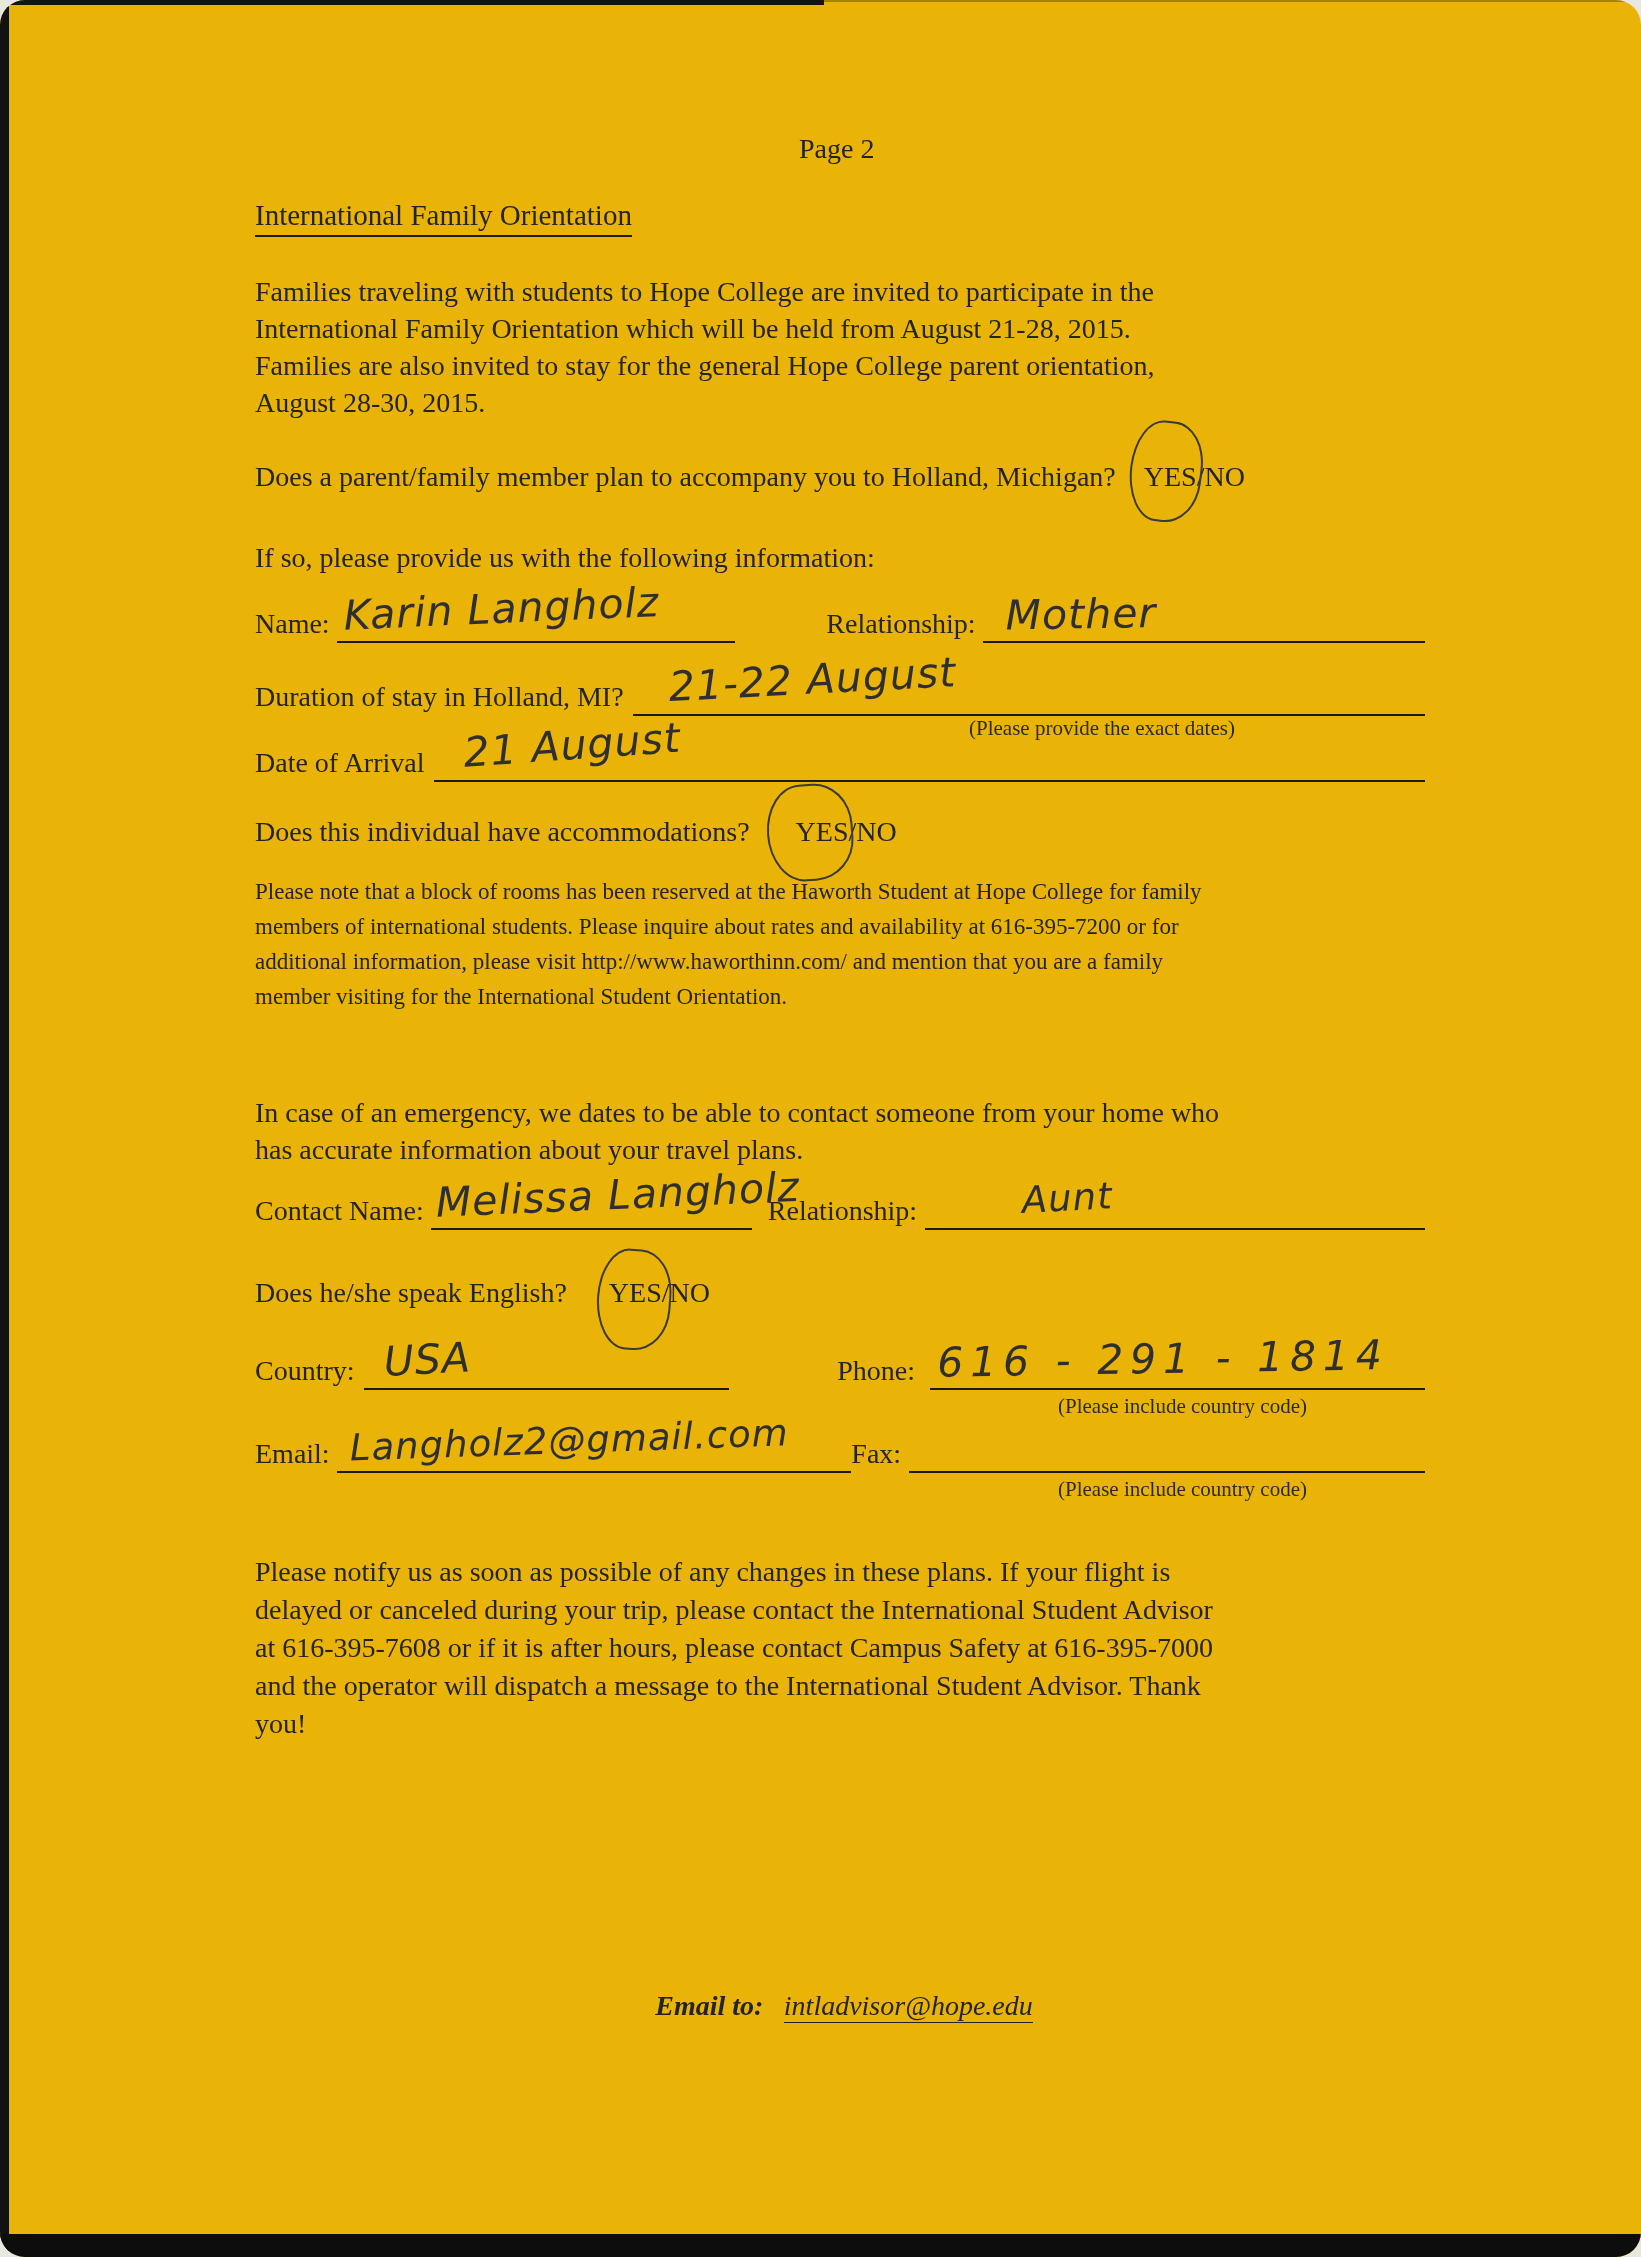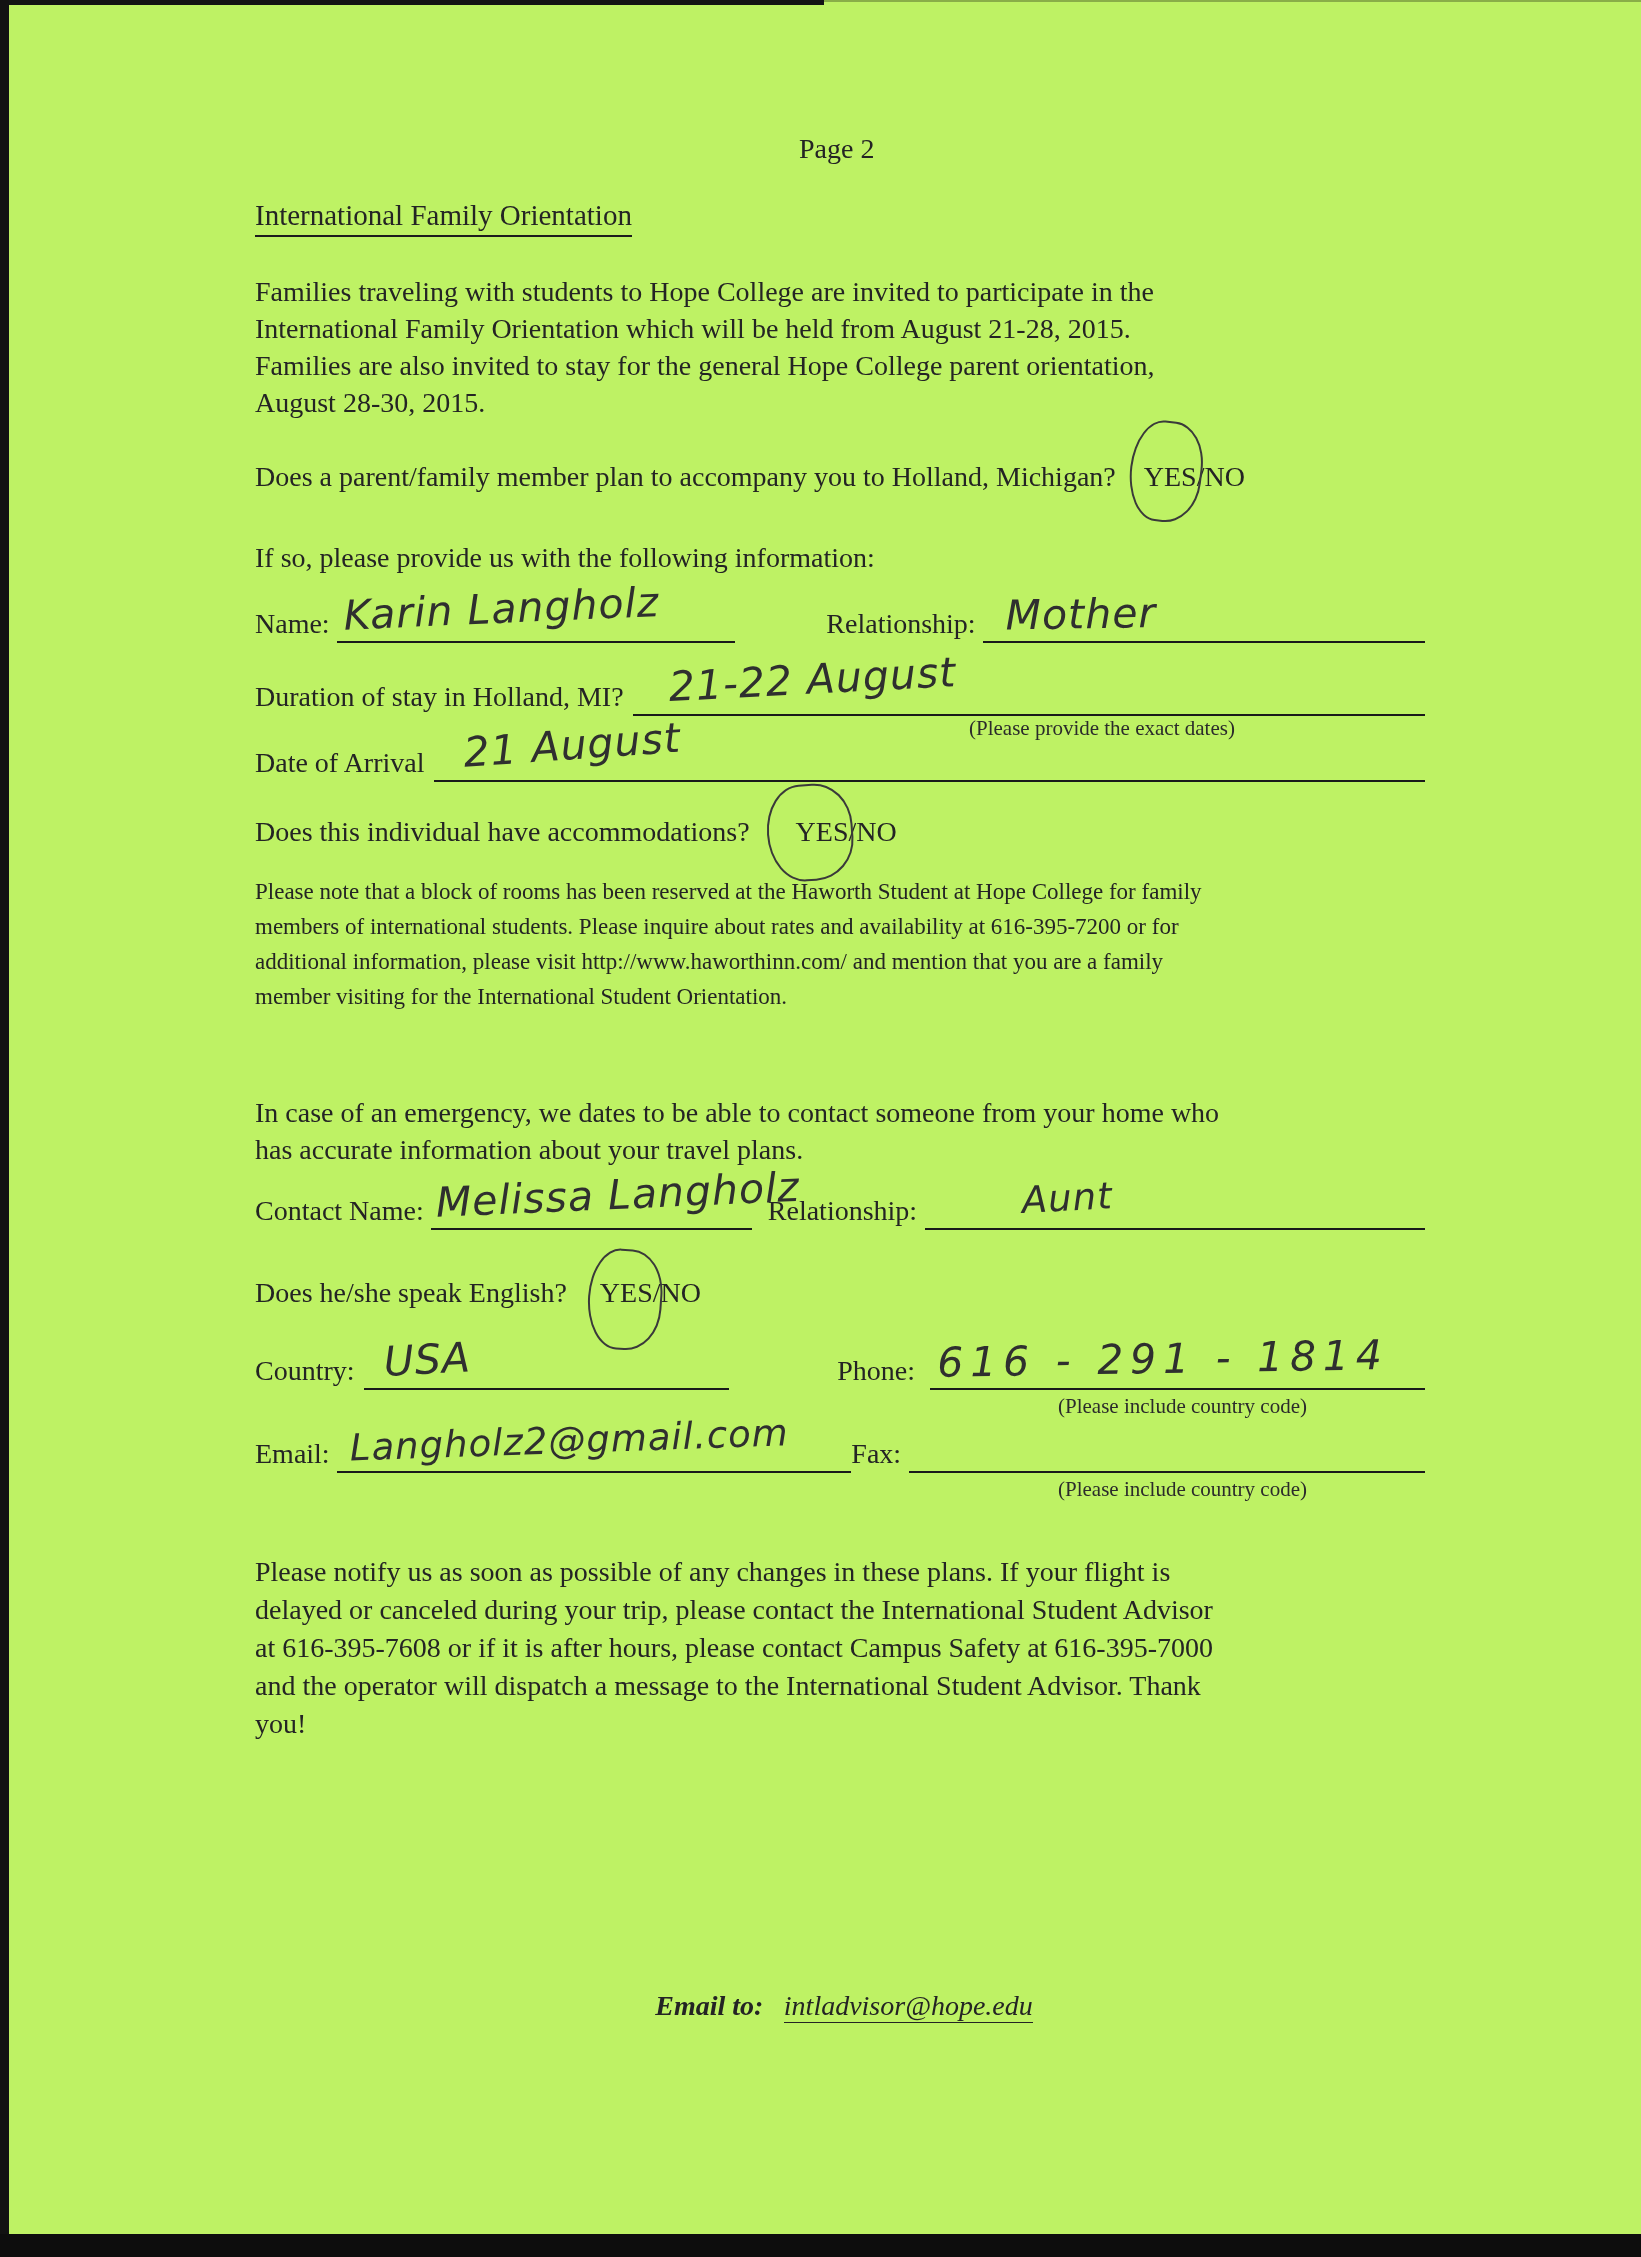--- a/index.html
+++ b/index.html
@@ -1,18 +1,18 @@
 <!DOCTYPE html>
 <html><head>
 <meta charset="utf-8">
 <style>
   html,body{margin:0;padding:0;background:#e9e7e2;}
   .page{
-    position:relative;width:1641px;height:2257px;background:#bef264;
-    font-family:"Liberation Serif","DejaVu Serif",serif;color:#242424;overflow:hidden;
+    position:relative;width:1641px;height:2257px;background:#eab308;
+    font-family:"Liberation Serif","DejaVu Serif",serif;color:#242424;overflow:hidden;border-radius:25px;
   }
   
   .art-left{position:absolute;left:0;top:0;width:8.7px;height:2257px;background:#121212;}
   .art-top{position:absolute;left:0;top:0;width:824px;height:4.8px;background:#141414;}
   .art-top-hairline{position:absolute;left:0;top:0;width:1641px;height:1.9px;background:rgba(0,0,0,.28);}
   .art-bottom{position:absolute;left:0;bottom:0;width:1641px;height:23px;background:#0d0d0d;}
 
   .abs{position:absolute;}
   .ln{display:block;white-space:nowrap;}
   .body-txt{font-size:28px;line-height:37px;}
@@ -137,21 +137,21 @@
       <span class="hand" style="padding-left:5.8px;">Melissa Langholz</span>
     </span>
     <span class="lbl" style="margin-left:15.4px;">Relationship:</span>
     <span class="line grow" style="margin-left:7.7px;">
       <span class="hand hand-sm" style="padding-left:98px;transform:rotate(-3deg);">Aunt</span>
     </span>
   </div>
 
   <div class="abs body-txt" style="left:255px;top:1274px;white-space:nowrap;">
     <span>Does he/she speak English?</span>
-    <span class="yesno" style="margin-left:26px;">
+    <span class="yesno" style="margin-left:35px;">
       <span class="yes-wrap">
         <span class="circle circle-c"></span>
         <span>YES</span>
       </span><span>/</span><span>NO</span>
     </span>
   </div>
 
   <div class="abs row" style="top:1342px;height:48px;">
     <span class="lbl">Country:</span>
     <span class="line" style="width:365px;margin-left:9.7px;">

